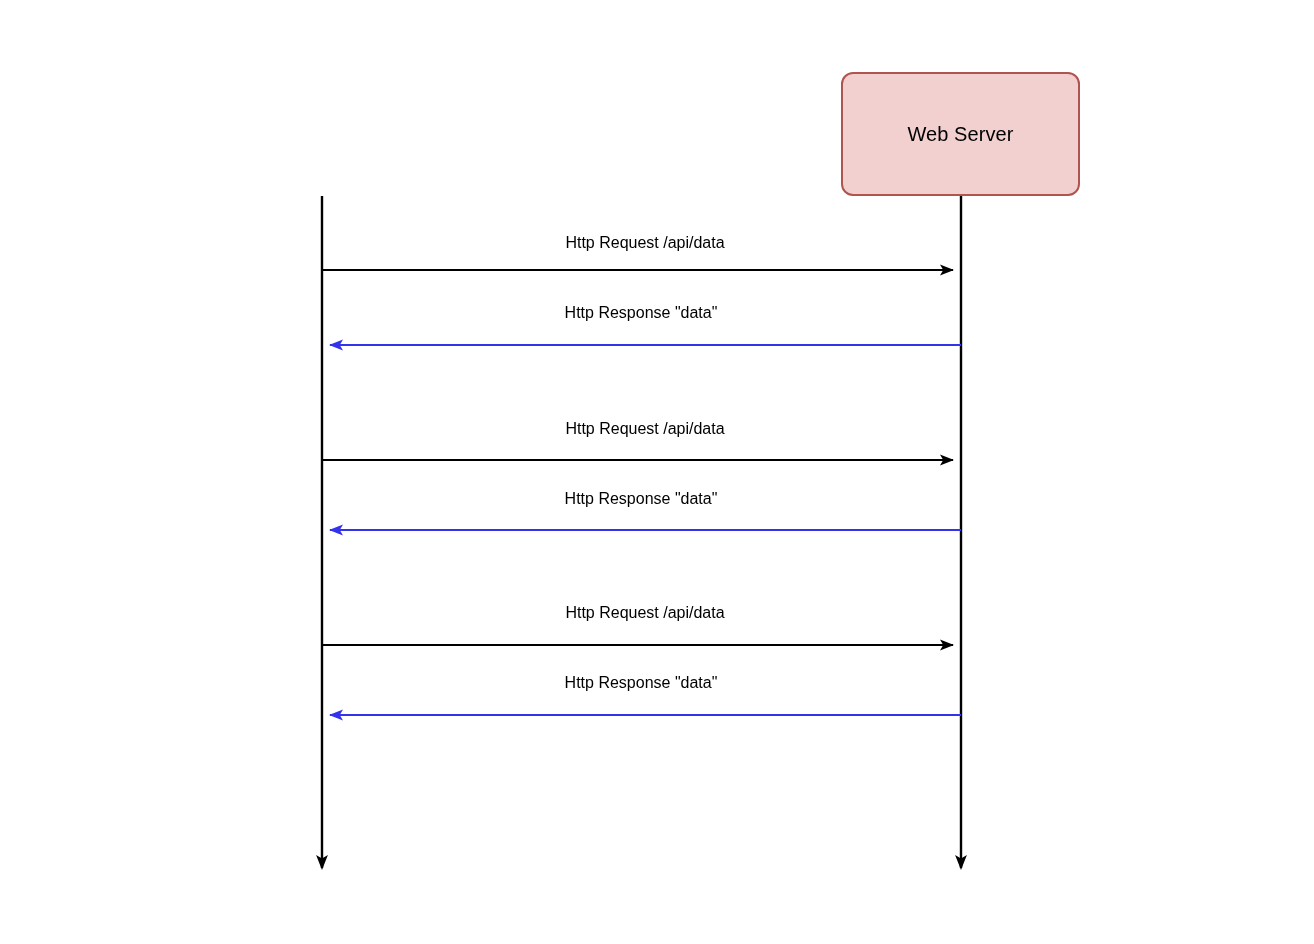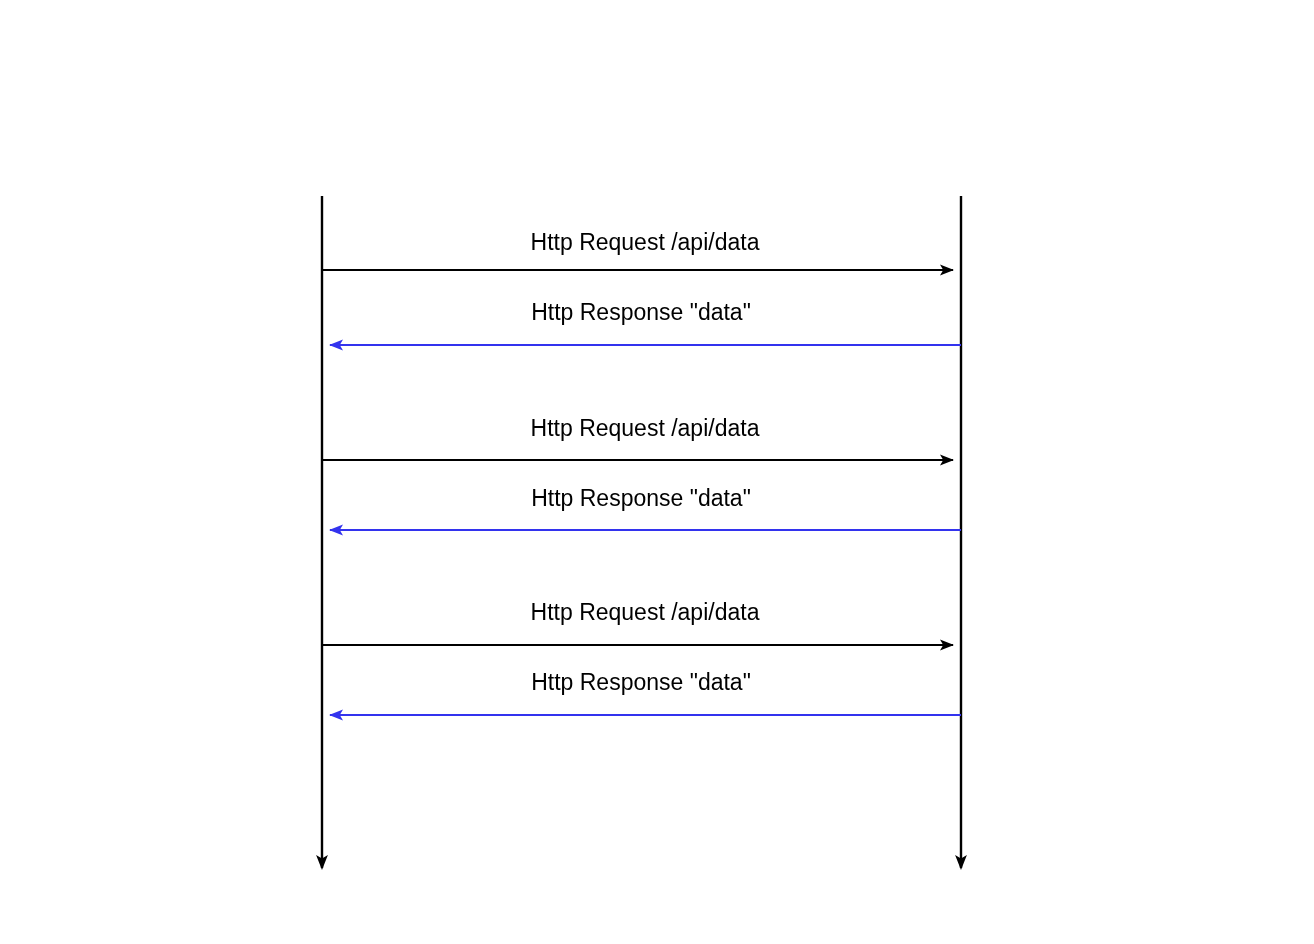--- a/index.html
+++ b/index.html
@@ -58,21 +58,21 @@
     left: 841px;
     top: 72px;
     width: 239px;
     height: 124px;
     background: #F2D0D0;
     border-color: #B05450;
   }
   .message-label {
     position: absolute;
     font-family: "Liberation Sans", sans-serif;
-    font-size: 23px;
+    font-size: 16px;
     line-height: 23px;
     color: #000000;
     text-align: center;
     white-space: nowrap;
     transform: translate(-50%, -100%);
   }
 </style>
 </head>
 <body>
 
@@ -101,20 +101,23 @@
     <line x1="322" y1="460" x2="953" y2="460" stroke="#000000" stroke-width="2.2" marker-end="url(#arrow-black)"></line>
 
     <line x1="961" y1="530" x2="330" y2="530" stroke="#3333EE" stroke-width="2.2" marker-end="url(#arrow-blue)"></line>
 
     <line x1="322" y1="645" x2="953" y2="645" stroke="#000000" stroke-width="2.2" marker-end="url(#arrow-black)"></line>
 
     <line x1="961" y1="715" x2="330" y2="715" stroke="#3333EE" stroke-width="2.2" marker-end="url(#arrow-blue)"></line>
   </svg>
 
 
+  <div class="participant-box" id="server-box">
+    <span class="participant-label">Web Server</span>
+  </div>
 
   <div class="message-label" style="left:645px; top:254px;">Http Request /api/data</div>
 
   <div class="message-label" style="left:641px; top:324px;">Http Response "data"</div>
 
   <div class="message-label" style="left:645px; top:440px;">Http Request /api/data</div>
 
   <div class="message-label" style="left:641px; top:510px;">Http Response "data"</div>
 
   <div class="message-label" style="left:645px; top:624px;">Http Request /api/data</div>

